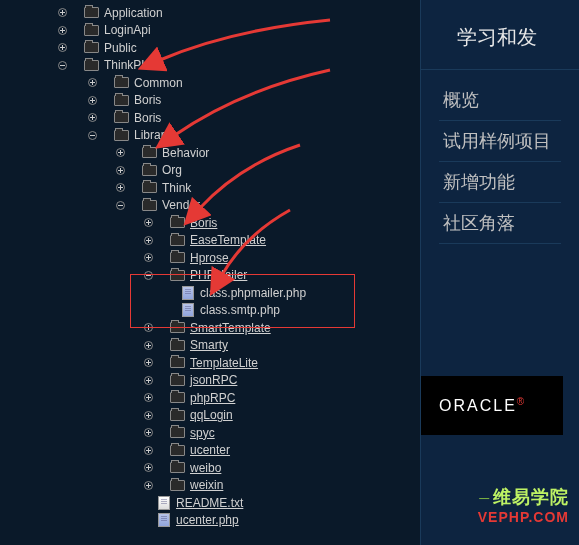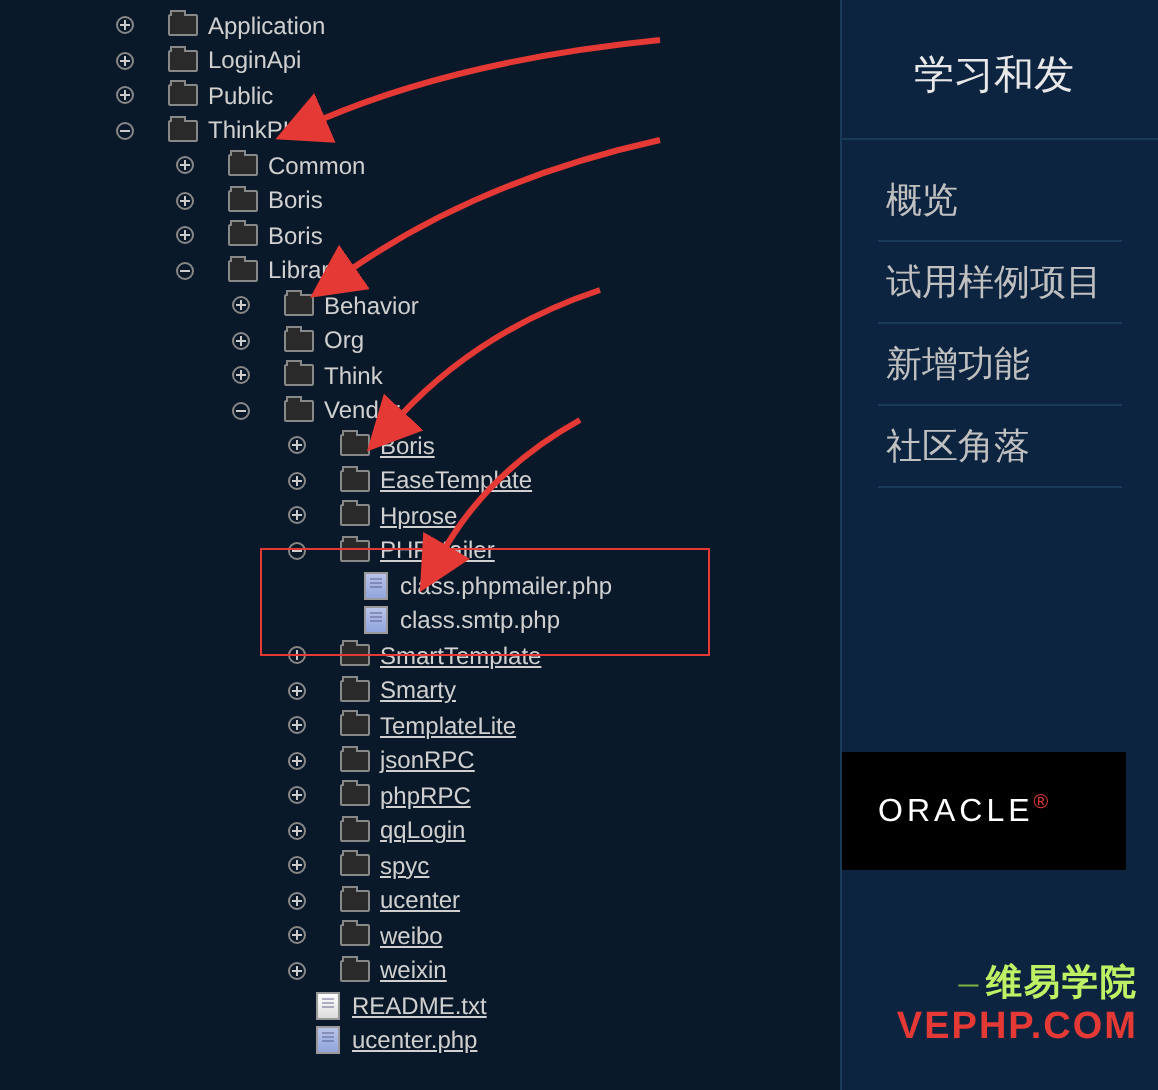--- a/index.html
+++ b/index.html
@@ -73,21 +73,21 @@
     font-weight: bold;
     letter-spacing: 1px;
   }
   .watermark-dash {
     color: #7cb342;
     font-size: 14px;
     letter-spacing: 0;
   }
   .watermark-bottom {
     color: #e53935;
-    font-size: 19px;
+    font-size: 14px;
     font-weight: bold;
     letter-spacing: 1px;
   }
 
   
   .node {
     display: flex;
     align-items: center;
     height: 17.5px;
     white-space: nowrap;

